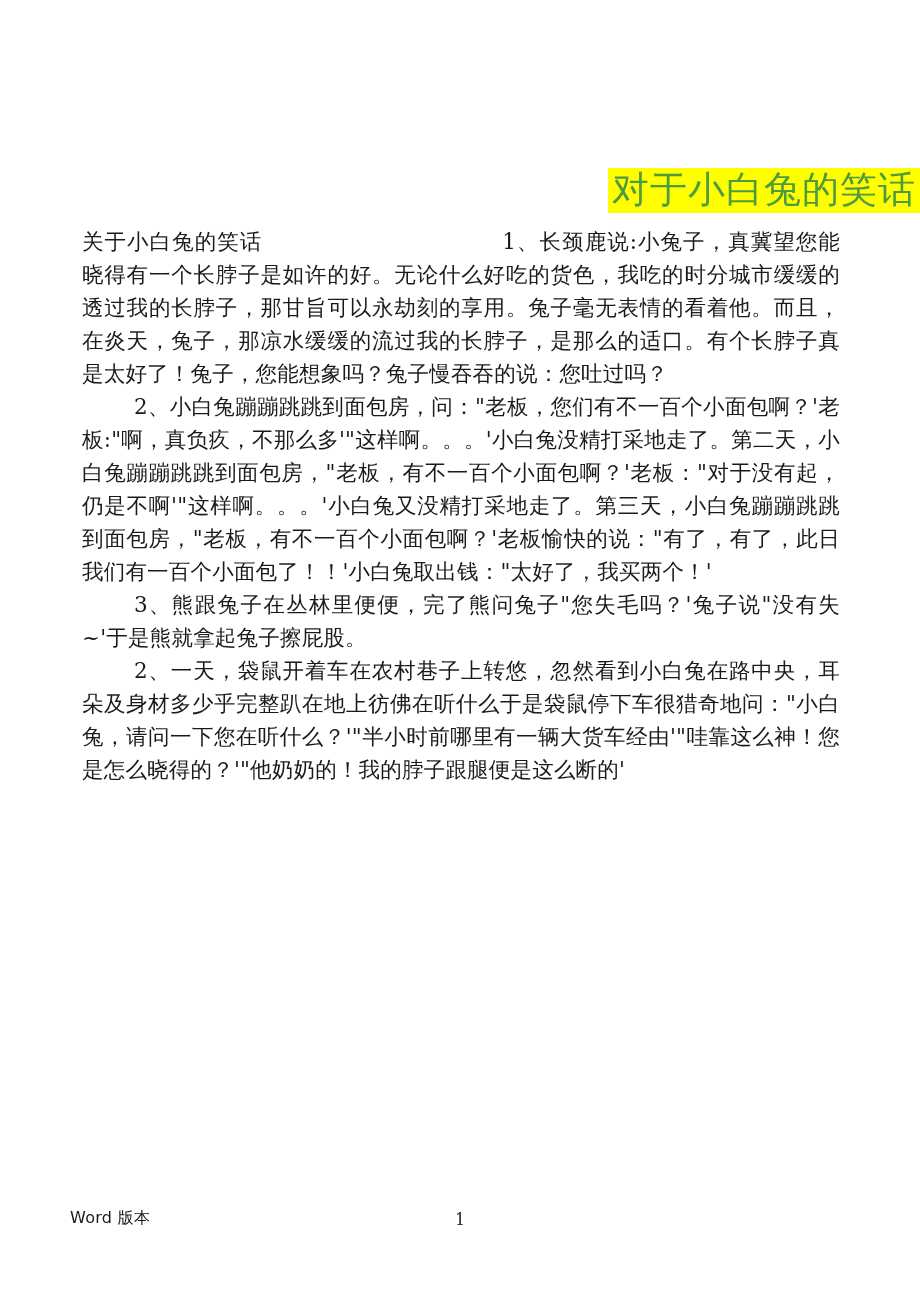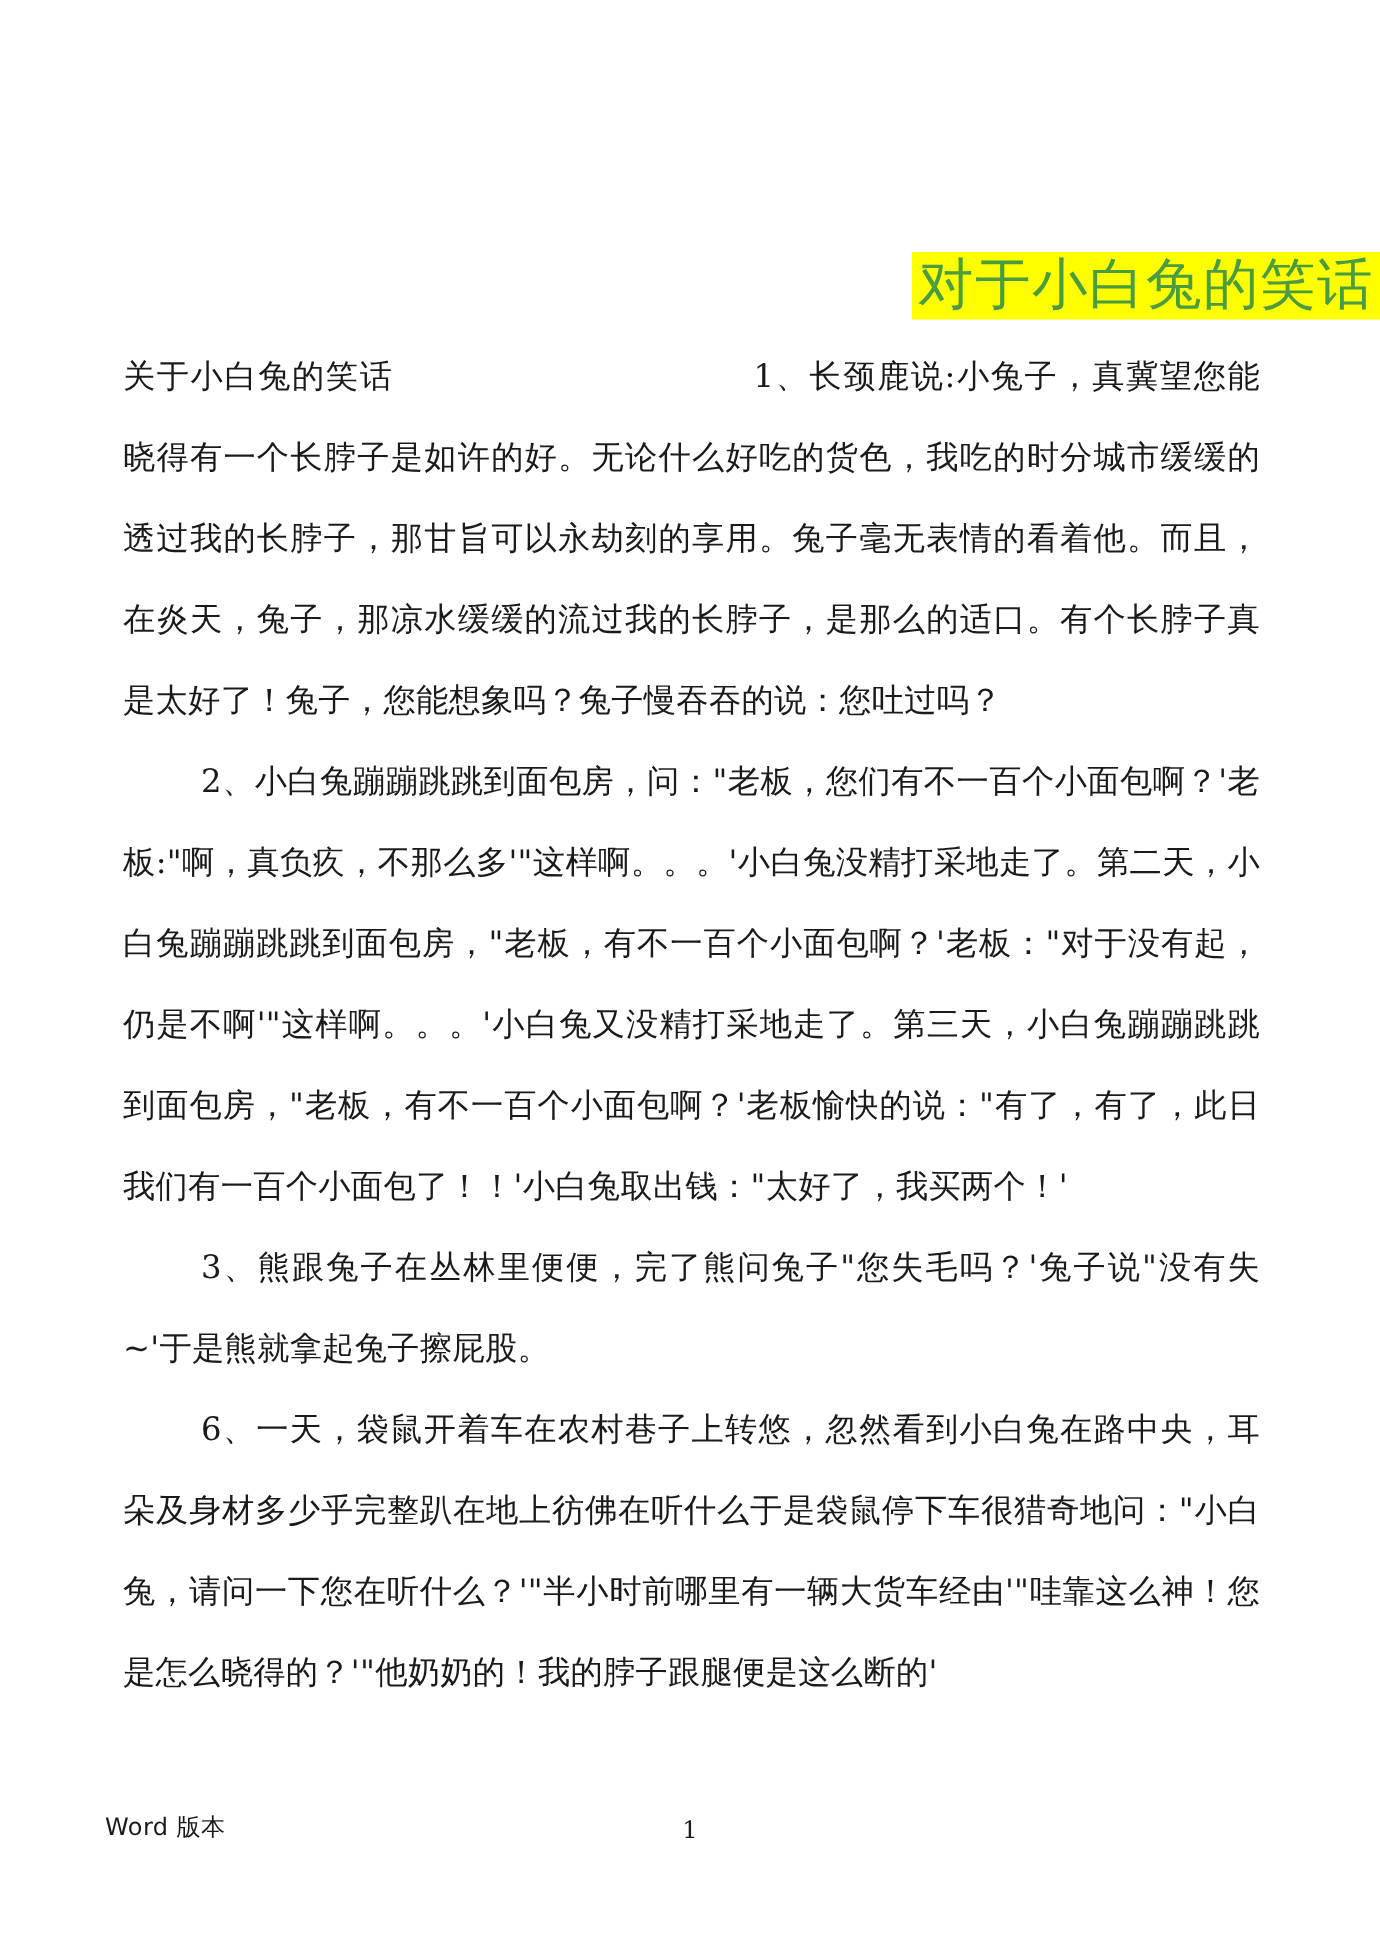--- a/index.html
+++ b/index.html
@@ -44,21 +44,21 @@
   .body-block {
     position: absolute;
     top: 225px;
     left: 82px;
     width: 758px;
   }
 
   .para {
     font-family: "DejaVu Serif", "Liberation Serif", serif;
     font-size: 21.5px;
-    line-height: 54px;
+    line-height: 33px;
     color: #1a1a1a;
     text-align: justify;
     text-justify: inter-character;
     margin: 0;
     letter-spacing: 0.2px;
     white-space: pre-wrap;
     word-break: break-all;
   }
 
   .para.indent {
@@ -110,21 +110,21 @@
   </div>
 
   <div class="body-block">
 
     <p class="para"><span>关于小白兔的笑话</span><span class="gap"></span><span>1、长颈鹿说:小兔子，真冀望您能晓得有一个长脖子是如许的好。无论什么好吃的货色，我吃的时分城市缓缓的透过我的长脖子，那甘旨可以永劫刻的享用。兔子毫无表情的看着他。而且，在炎天，兔子，那凉水缓缓的流过我的长脖子，是那么的适口。有个长脖子真是太好了！兔子，您能想象吗？兔子慢吞吞的说：您吐过吗？</span></p>
 
     <p class="para indent">2、小白兔蹦蹦跳跳到面包房，问："老板，您们有不一百个小面包啊？'老板:"啊，真负疚，不那么多'"这样啊。。。'小白兔没精打采地走了。第二天，小白兔蹦蹦跳跳到面包房，"老板，有不一百个小面包啊？'老板："对于没有起，仍是不啊'"这样啊。。。'小白兔又没精打采地走了。第三天，小白兔蹦蹦跳跳到面包房，"老板，有不一百个小面包啊？'老板愉快的说："有了，有了，此日我们有一百个小面包了！！'小白兔取出钱："太好了，我买两个！'</p>
 
     <p class="para indent">3、熊跟兔子在丛林里便便，完了熊问兔子"您失毛吗？'兔子说"没有失~'于是熊就拿起兔子擦屁股。</p>
 
-    <p class="para indent">6、一天，袋鼠开着车在农村巷子上转悠，忽然看到小白兔在路中央，耳朵及身材多少乎完整趴在地上彷佛在听什么于是袋鼠停下车很猎奇地问："小白兔，请问一下您在听什么？'"半小时前哪里有一辆大货车经由'"哇靠这么神！您是怎么晓得的？'"他奶奶的！我的脖子跟腿便是这么断的'</p>
+    <p class="para indent">2、一天，袋鼠开着车在农村巷子上转悠，忽然看到小白兔在路中央，耳朵及身材多少乎完整趴在地上彷佛在听什么于是袋鼠停下车很猎奇地问："小白兔，请问一下您在听什么？'"半小时前哪里有一辆大货车经由'"哇靠这么神！您是怎么晓得的？'"他奶奶的！我的脖子跟腿便是这么断的'</p>
 
 
   </div>
 
   <div class="footer">
     <span class="footer-left">Word 版本</span>
     <span class="footer-page">1</span>
   </div>
 
 </div>

